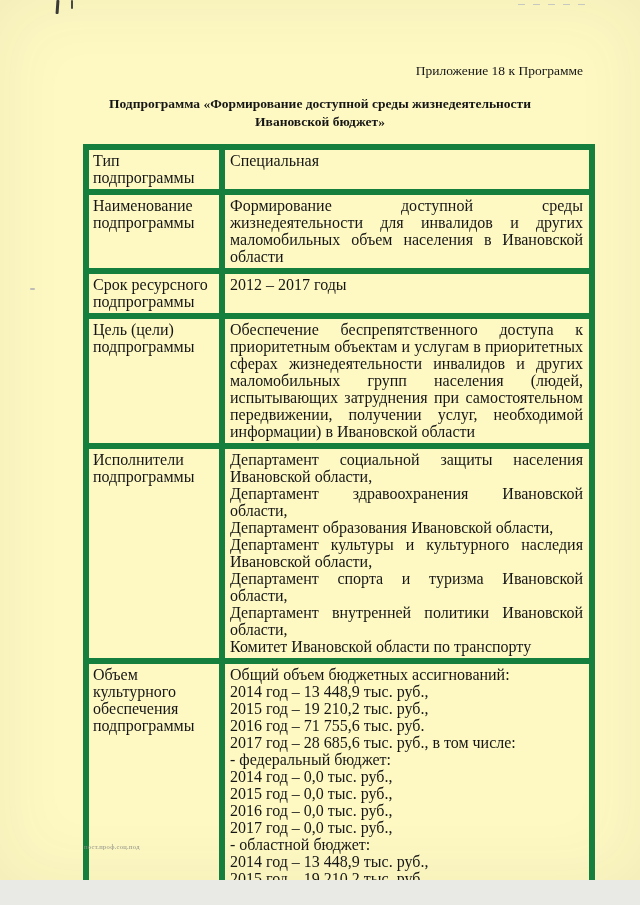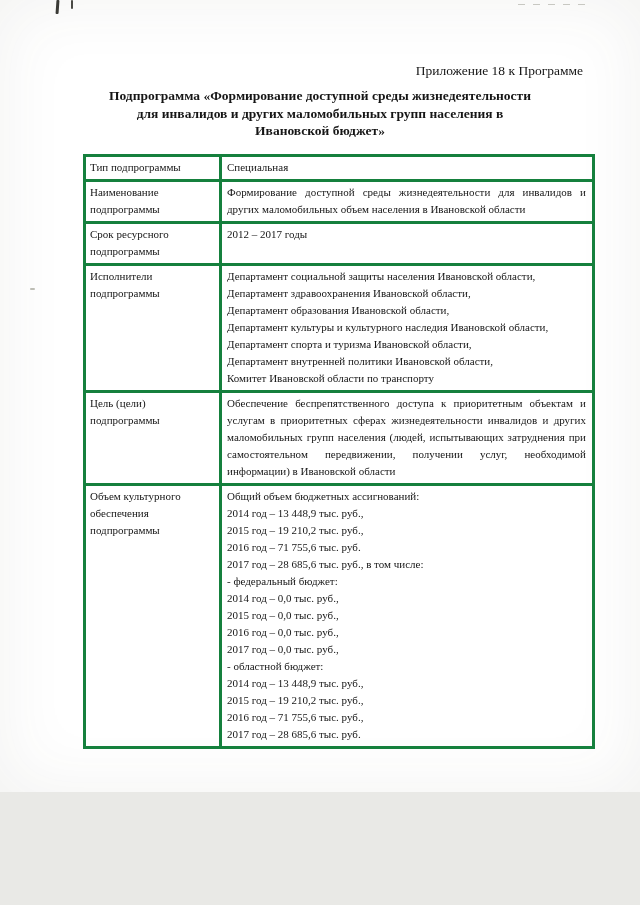--- a/index.html
+++ b/index.html
@@ -1,38 +1,38 @@
 <!DOCTYPE html>
 <html><head>
 <meta charset="utf-8">
 <style>
   * { margin:0; padding:0; box-sizing:border-box; }
   html,body { width:640px; }
   body { background:#e9e9e6; font-family:"Liberation Serif", serif; }
   .page {
-    position:relative; width:640px; height:792px; overflow:hidden;
-    background:#ffffff; color:#161616;
+    position:relative; width:640px; height:880px; overflow:hidden;
+    background:#fef9c3; color:#161616;
     box-shadow: inset 0 0 70px rgba(70,70,60,.07);
   }
   .annotation {
     margin-top:62px; text-align:right; padding-right:57px;
     font-size:13.5px; line-height:18px;
   }
   .title-block {
-    margin-top:7px; padding:0 28px; text-align:center;
+    margin-top:15px; padding:0 28px; text-align:center;
     font-weight:bold; font-size:13.5px; line-height:17.5px;
   }
   .section-title { margin-top:1px; }
   table.passport {
     border-collapse:collapse; table-layout:fixed;
     margin:14px 0 0 83px; width:512px;
   }
   td {
-    border:3px solid #15803d; vertical-align:top;
-    font-size:11px; line-height:17px; padding:2px 6px 3px 5px;
+    border:6px solid #15803d; vertical-align:top;
+    font-size:16px; line-height:17px; padding:2px 6px 3px 5px;
   }
   td.label { width:136px; padding-left:4px; }
   td.value { white-space:pre-line; }
   td.value.justify { text-align:justify; }
   .footer-note {
     position:absolute; left:84px; top:843px;
     font-size:6.5px; color:#8d8d86; letter-spacing:.3px;
   }
   .artifact { position:absolute; }
   .artifact.a1 { left:56px; top:0; width:3px; height:14px; background:#3a3a36; border-radius:1px; transform:rotate(4deg); }
@@ -48,51 +48,50 @@
 
   <div class="artifact a1"></div>
   <div class="artifact a2"></div>
   <div class="artifact a3"></div>
   <div class="artifact a4"></div>
 
   <div class="annotation">Приложение 18 к Программе</div>
 
   <div class="title-block">
     <div>Подпрограмма «Формирование доступной среды жизнедеятельности</div>
-    <div>для инвалидов и других маломобильных групп населения в</div>
     <div>Ивановской бюджет»</div>
   </div>
 
   <table class="passport">
     <tbody>
       <tr>
         <td class="label">Тип подпрограммы</td>
         <td class="value">Специальная</td>
       </tr>
       <tr>
         <td class="label">Наименование подпрограммы</td>
         <td class="value justify">Формирование доступной среды жизнедеятельности для инвалидов и других маломобильных объем населения в Ивановской области</td>
       </tr>
       <tr>
         <td class="label">Срок ресурсного подпрограммы</td>
         <td class="value">2012 – 2017 годы</td>
       </tr>
       <tr>
+        <td class="label">Цель (цели) подпрограммы</td>
+        <td class="value justify">Обеспечение беспрепятственного доступа к приоритетным объектам и услугам в приоритетных сферах жизнедеятельности инвалидов и других маломобильных групп населения (людей, испытывающих затруднения при самостоятельном передвижении, получении услуг, необходимой информации) в Ивановской области</td>
+      </tr>
+      <tr>
         <td class="label">Исполнители подпрограммы</td>
         <td class="value justify">Департамент социальной защиты населения Ивановской области,
 Департамент здравоохранения Ивановской области,
 Департамент образования Ивановской области,
 Департамент культуры и культурного наследия Ивановской области,
 Департамент спорта и туризма Ивановской области,
 Департамент внутренней политики Ивановской области,
 Комитет Ивановской области по транспорту</td>
-      </tr>
-      <tr>
-        <td class="label">Цель (цели) подпрограммы</td>
-        <td class="value justify">Обеспечение беспрепятственного доступа к приоритетным объектам и услугам в приоритетных сферах жизнедеятельности инвалидов и других маломобильных групп населения (людей, испытывающих затруднения при самостоятельном передвижении, получении услуг, необходимой информации) в Ивановской области</td>
       </tr>
       <tr>
         <td class="label">Объем культурного обеспечения подпрограммы</td>
         <td class="value">Общий объем бюджетных ассигнований:
 2014 год – 13 448,9 тыс. руб.,
 2015 год – 19 210,2 тыс. руб.,
 2016 год – 71 755,6 тыс. руб.
 2017 год – 28 685,6 тыс. руб., в том числе:
 - федеральный бюджет:
 2014 год – 0,0 тыс. руб.,

